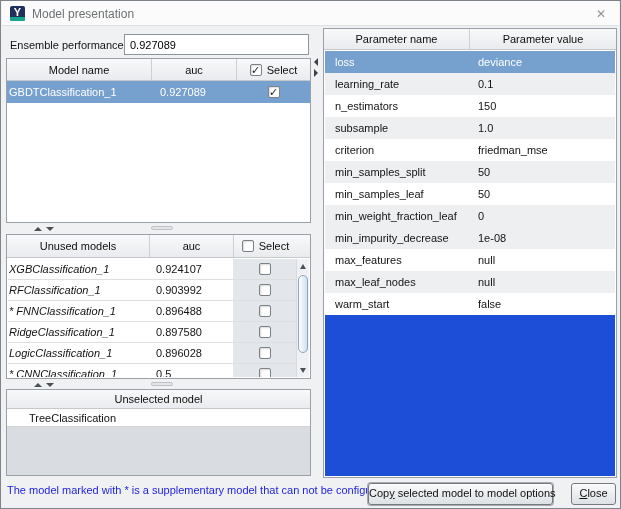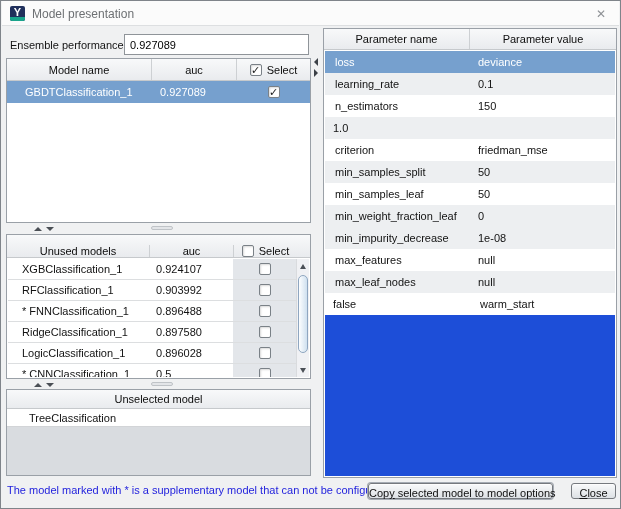--- a/index.html
+++ b/index.html
@@ -31,40 +31,40 @@
   
   .cb { width:12px; height:12px; background:#fff; border:1px solid #7a8187; border-radius:2px; display:inline-block; position:relative; box-shadow:inset 1px 1px 2px rgba(0,0,0,.15); font-size:11px; font-weight:bold; line-height:10px; text-align:center; color:#1b1b1b; flex:none; }
 
   
   .top-pane { left:5px; top:57px; width:305px; height:165px; }
   .top-pane .th.c-name { width:145px; }
   .top-pane .th.c-auc { width:85px; }
   .top-pane .th.c-sel { width:73px; gap:5px; }
   .top-pane .thead { height:22px; }
   .top-pane .trow { height:22px; background:#76a0ce; color:#fff; }
-  .top-pane .cell.c-name { width:145px; padding-left:18px; }
+  .top-pane .cell.c-name { width:145px; padding-left:2px; }
   .top-pane .cell.c-auc { width:85px; padding-left:8px; }
   .top-pane .cell.c-sel { width:73px; justify-content:center; }
 
   
   .hsplit { position:absolute; left:5px; width:305px; height:11px; }
   .hsplit .arr-up, .hsplit .arr-down { position:absolute; top:4px; width:0; height:0; }
   .hsplit .arr-up { left:28px; border-left:4px solid transparent; border-right:4px solid transparent; border-bottom:4px solid #4a4f55; }
   .hsplit .arr-down { left:40px; border-left:4px solid transparent; border-right:4px solid transparent; border-top:4px solid #4a4f55; }
   .hsplit .grip { position:absolute; left:145px; top:3px; width:22px; height:4px; background:#e3e5e8; border:1px solid #bfc3c7; border-radius:2px; }
 
   
   .unused-pane { left:5px; top:233px; width:305px; height:145px; }
-  .unused-pane .thead { height:23px;align-items:flex-end; }
+  .unused-pane .thead { height:23px; }
   .unused-pane .th.c-name { width:143px; }
   .unused-pane .th.c-auc { width:84px; }
   .unused-pane .th.c-sel { width:63px; gap:5px; border-right:none; }
   .unused-pane .tbody { position:absolute; left:1px; right:14px; top:24px; bottom:1px; overflow:hidden; background:#fff; }
   .unused-pane .trow { height:21px; border-bottom:1px solid #dcdee0; background:#fff; color:#121212; }
-  .unused-pane .cell.c-name { width:143px; padding-left:14px; }
+  .unused-pane .cell.c-name { width:143px; padding-left:1px;font-style:italic; }
   .unused-pane .cell.c-auc { width:84px; padding-left:6px; }
   .unused-pane .cell.c-sel { width:63px; justify-content:center; background:#e3e6ea; }
 
   
   .sb { position:absolute; top:24px; right:1px; bottom:1px; width:13px; background:#f0f1f4; border-left:1px solid #d9dbde; }
   .sb-up, .sb-down { position:absolute; left:0; right:0; height:14px; display:flex; align-items:center; justify-content:center; }
   .sb-up { top:0; } .sb-down { bottom:0; }
   .sb-up i { width:0;height:0;border-left:3px solid transparent;border-right:3px solid transparent;border-bottom:5px solid #4b5057; }
   .sb-down i { width:0;height:0;border-left:3px solid transparent;border-right:3px solid transparent;border-top:5px solid #4b5057; }
   .sb-thumb { position:absolute; left:1px; right:1px; top:16px; height:78px; border:1px solid #8fa6c0; border-radius:6px; background:linear-gradient(90deg,#fdfeff,#cfe0ef); }
@@ -86,21 +86,21 @@
   .right-pane .th { width:146px; }
   .right-pane .tbody { position:absolute; left:1px; right:1px; top:22px; bottom:1px; background:#1d4ed8; }
   .right-pane .trow { height:22px; background:#fff; color:#131313; }
   .right-pane .trow.stripe { background:#edeff1; }
   .right-pane .trow.selected { background:#76a0ce; color:#fff; }
   .right-pane .cell.c-pname { width:146px; padding-left:10px; }
   .right-pane .cell.c-pvalue { width:146px; padding-left:8px; }
 
   
   .footer-note { position:absolute; left:6px; top:483px; color:#2323dd; }
-  .btn { position:absolute; top:482px; height:16px; border:1px solid #75797e; border-radius:3px; background:linear-gradient(#f9fafb,#dde1e5); font-size:11px; color:#101010; text-align:center; line-height:19px; box-shadow:inset 0 1px 0 #fdfdfd; cursor:default; white-space:nowrap; }
+  .btn { position:absolute; top:482px; height:22px; border:1px solid #75797e; border-radius:3px; background:linear-gradient(#f9fafb,#dde1e5); font-size:11px; color:#101010; text-align:center; line-height:19px; box-shadow:inset 0 1px 0 #fdfdfd; cursor:default; white-space:nowrap; }
   .btn.primary { left:367px; width:185px; box-shadow:0 0 0 1px #a5abb3, inset 0 1px 0 #fdfdfd; }
   .btn.close { left:570px; width:45px; }
   .btn u { text-decoration:underline; }
 </style>
 </head>
 <body>
 
 <div class="dialog">
 
   <div class="titlebar">
@@ -236,20 +236,21 @@
         </div>
         <div class="trow stripe">
           <div class="cell c-pname">learning_rate</div>
           <div class="cell c-pvalue">0.1</div>
         </div>
         <div class="trow">
           <div class="cell c-pname">n_estimators</div>
           <div class="cell c-pvalue">150</div>
         </div>
         <div class="trow stripe">
+          <div class="cell c-pname">subsample</div>
           <div class="cell c-pvalue">1.0</div>
         </div>
         <div class="trow">
           <div class="cell c-pname">criterion</div>
           <div class="cell c-pvalue">friedman_mse</div>
         </div>
         <div class="trow stripe">
           <div class="cell c-pname">min_samples_split</div>
           <div class="cell c-pvalue">50</div>
         </div>
@@ -267,22 +268,22 @@
         </div>
         <div class="trow">
           <div class="cell c-pname">max_features</div>
           <div class="cell c-pvalue">null</div>
         </div>
         <div class="trow stripe">
           <div class="cell c-pname">max_leaf_nodes</div>
           <div class="cell c-pvalue">null</div>
         </div>
         <div class="trow">
+          <div class="cell c-pname">warm_start</div>
           <div class="cell c-pvalue">false</div>
-          <div class="cell c-pname">warm_start</div>
         </div>
       </div>
   </div>
 
   <div class="footer-note">The model marked with * is a supplementary model that can not be configured</div>
   <div class="btn primary" id="copyBtn">Cop<u>y</u> selected model to model options</div>
   <div class="btn close" id="closeBtn"><u>C</u>lose</div>
 
 </div>
 

